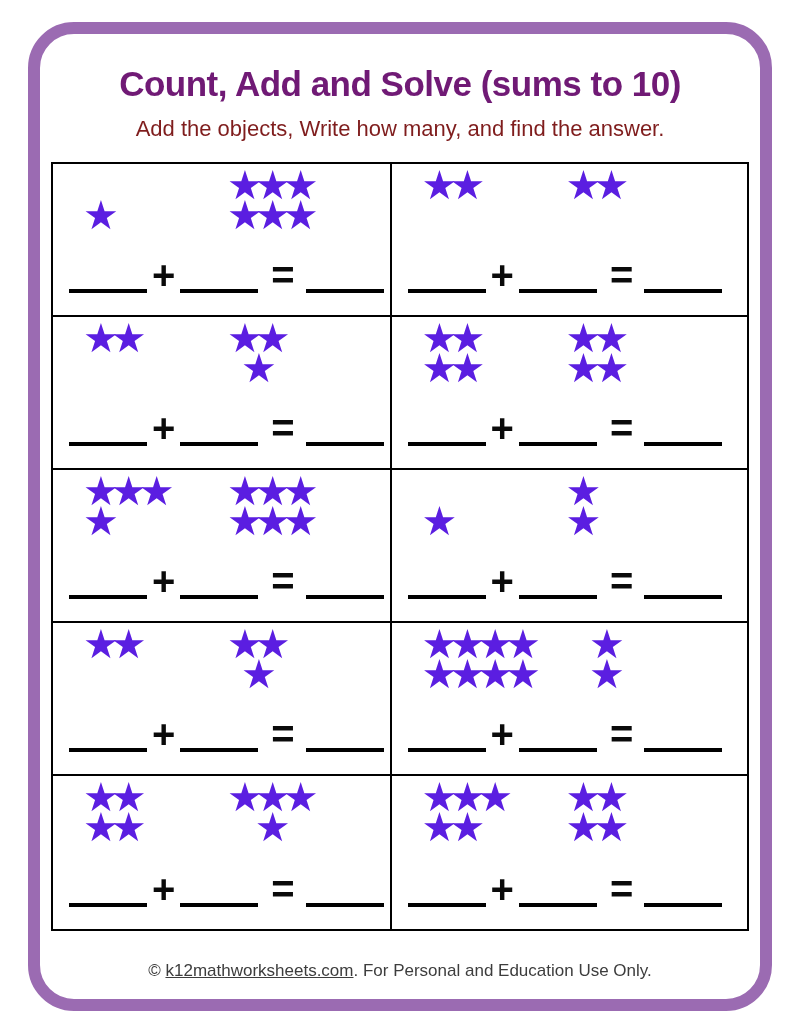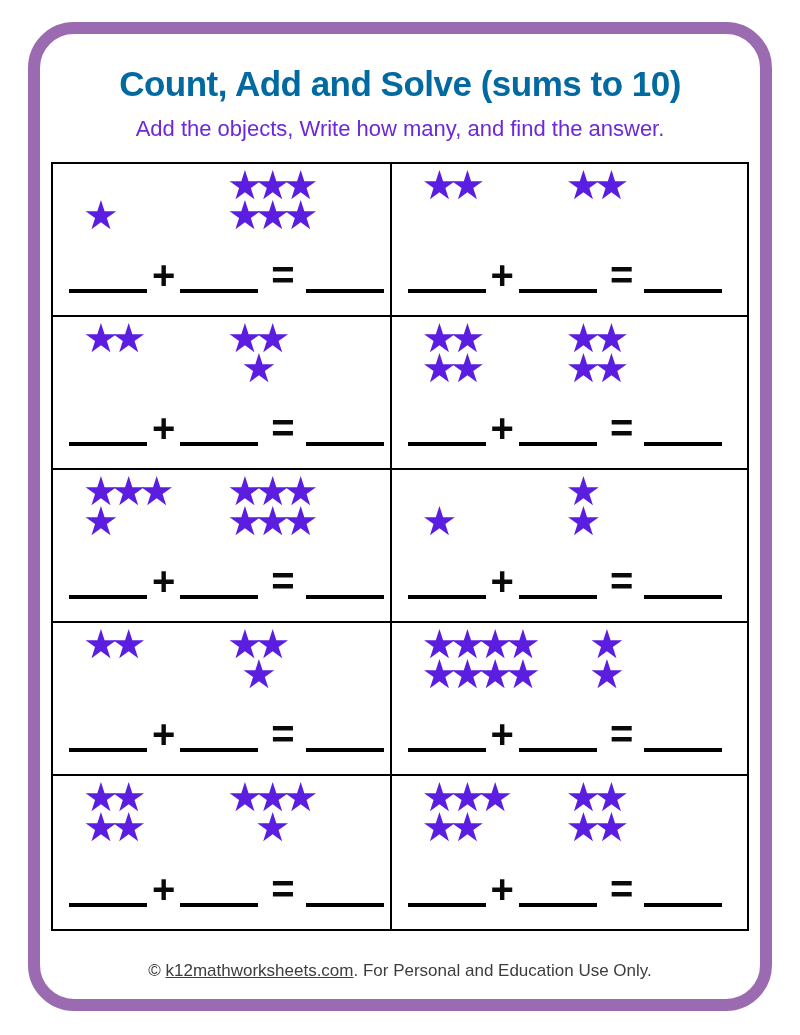--- a/index.html
+++ b/index.html
@@ -2,22 +2,22 @@
 <html style="--star: #5B1EE1; --frame: #9B6BB2;"><head>
 <meta charset="utf-8">
 <style>
   :root { --star:#5B1EE1; --frame:#9B6BB2; }
   * { box-sizing:border-box; margin:0; padding:0; }
   html,body { width:800px; height:1035px; background:#fff; overflow:hidden;
     font-family:"Liberation Sans", sans-serif; }
   .frame { position:absolute; left:28px; right:28px; top:22px; bottom:24px;
     border:12px solid var(--frame); border-radius:46px; background:#fff; }
   .title { text-align:center; margin-top:30px; font-size:35px; font-weight:700;
-    color:#0369a1; letter-spacing:-0.5px; }
-  .subtitle { text-align:center; margin-top:12px; font-size:22px; color:#6d28d9; }
+    color:#701a75; letter-spacing:-0.5px; }
+  .subtitle { text-align:center; margin-top:12px; font-size:22px; color:#7f1d1d; }
   .grid { width:698px; margin:20px auto 0; border:2px solid #000;
     display:grid; grid-template-columns:1fr 1.05fr; grid-auto-rows:153px; }
   .cell { border-right:2px solid #000; border-bottom:2px solid #000;
     display:flex; flex-direction:column; overflow:hidden; }
   .cell:nth-child(2n) { border-right:none; }
   .cell:nth-child(n+9) { border-bottom:none; }
   .stars { display:flex; align-items:flex-start; padding:7px 0 0 30px; }
   .group { display:flex; flex-direction:column; min-width:96px; }
   .group.b { margin-left:48px; min-width:0; }
   .group[data-layout~="bottom"] { align-self:flex-end; }

